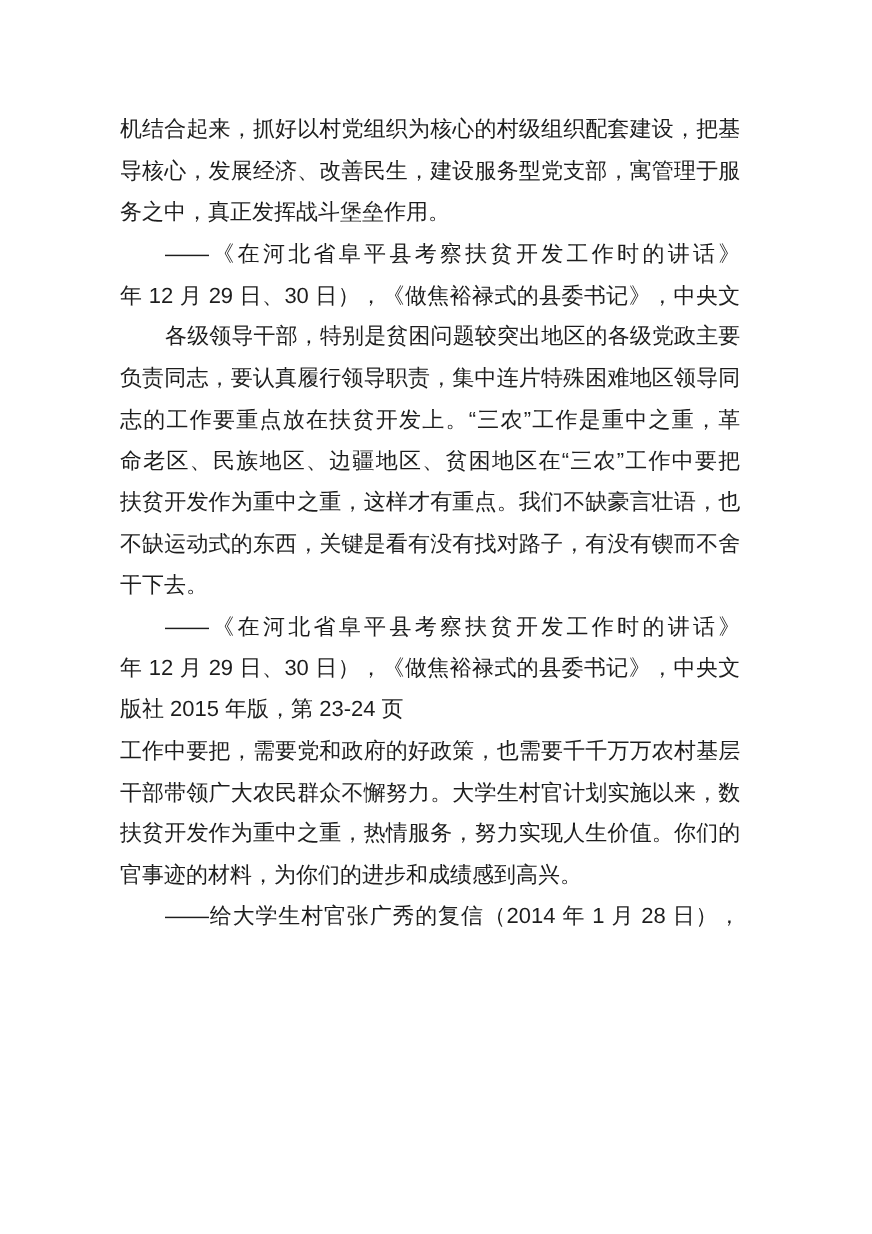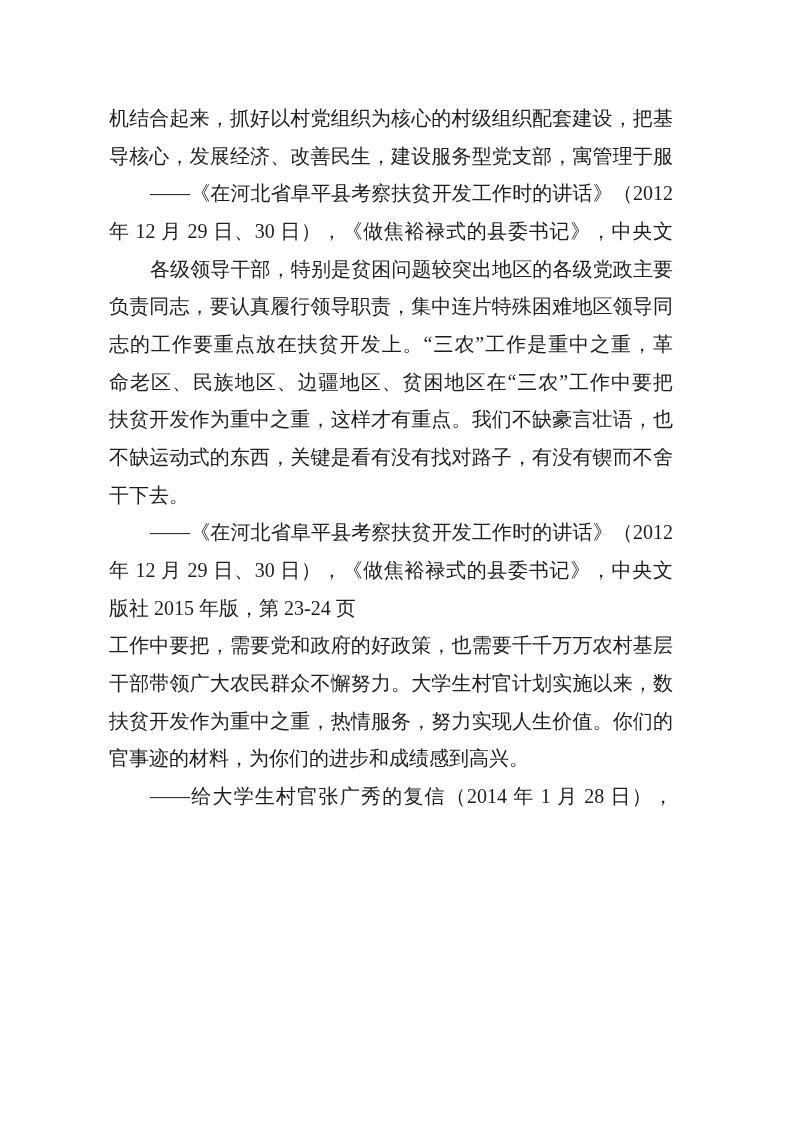--- a/index.html
+++ b/index.html
@@ -6,21 +6,21 @@
     margin: 0;
     padding: 0;
     background: #ffffff;
   }
   .page {
     position: relative;
     width: 700px;
     height: 1122px;
     background: #ffffff;
     overflow: hidden;
-    font-family: Liberation Serif, serif;
+    font-family: Liberation Sans, sans-serif;
     color: #1d1d1d;
   }
   .text-block {
     position: absolute;
     left: 109px;
     top: 100px;
     width: 564px;
   }
   .paragraph {
     margin: 0;
@@ -47,20 +47,21 @@
   }
 </style>
 </head>
 <body>
 
 <div class="page">
   <div class="text-block" id="text-block">
       <div class="paragraph body">
         <div class="line">机结合起来，抓好以村党组织为核心的村级组织配套建设，把基</div>
         <div class="line">导核心，发展经济、改善民生，建设服务型党支部，寓管理于服</div>
+        <div class="line para-last">务之中，真正发挥战斗堡垒作用。</div>
       </div>
       <div class="paragraph citation">
         <div class="line indent">——《在河北省阜平县考察扶贫开发工作时的讲话》（2012</div>
         <div class="line">年 12 月 29 日、30 日），《做焦裕禄式的县委书记》，中央文献出</div>
       </div>
       <div class="paragraph body">
         <div class="line indent">各级领导干部，特别是贫困问题较突出地区的各级党政主要</div>
         <div class="line">负责同志，要认真履行领导职责，集中连片特殊困难地区领导同</div>
         <div class="line">志的工作要重点放在扶贫开发上。“三农”工作是重中之重，革</div>
         <div class="line">命老区、民族地区、边疆地区、贫困地区在“三农”工作中要把</div>

